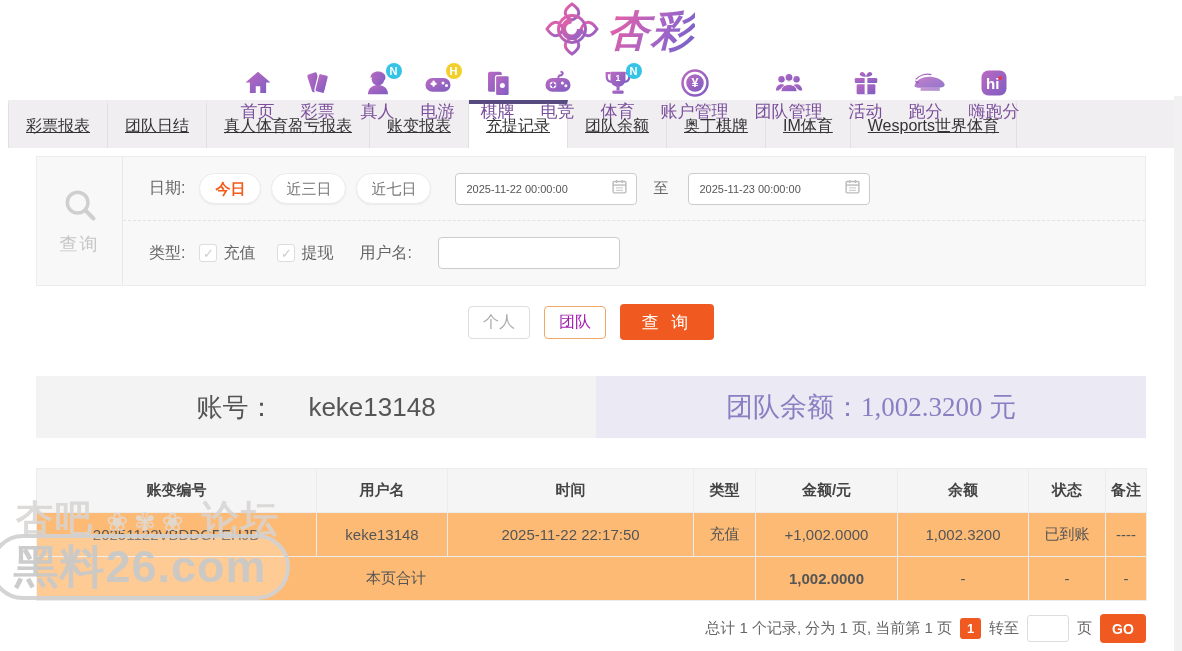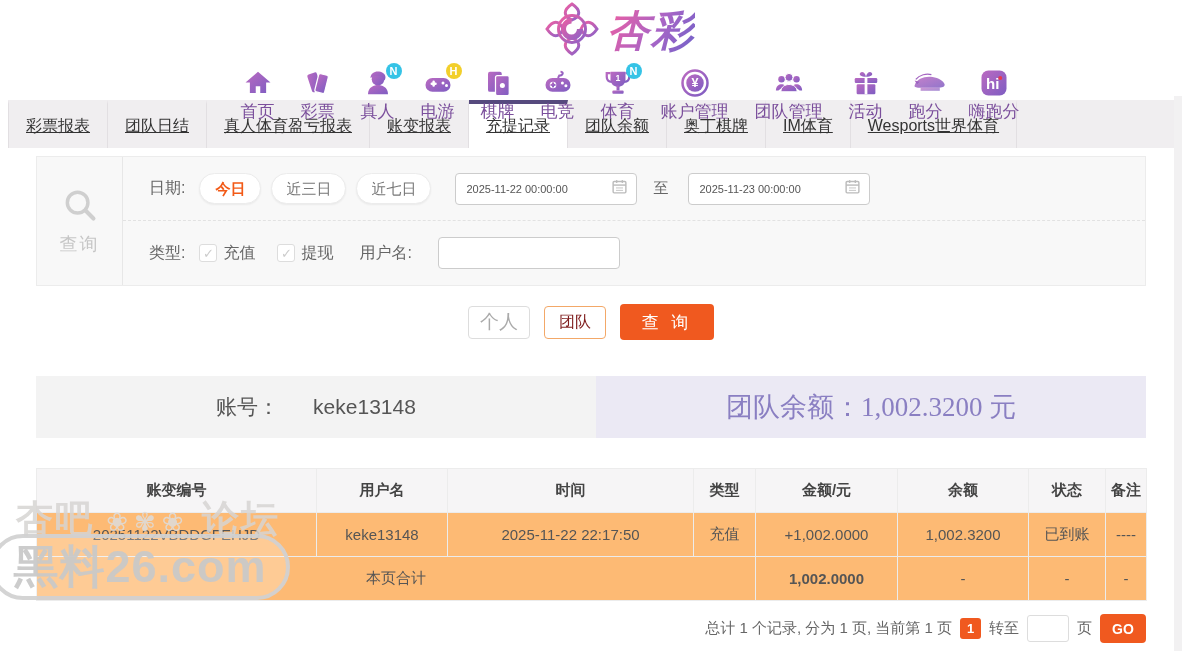--- a/index.html
+++ b/index.html
@@ -52,29 +52,29 @@
   .to-label { font-size: 15px; color: #666; margin: 0 6px 0 16px; }
   .checkbox { width: 18px; height: 18px; background: #fff; border: 1px solid #ddd; border-radius: 3px;
     display: inline-flex; align-items: center; justify-content: center; color: #ccc; font-size: 13px;
     margin-right: 6px; cursor: pointer; }
   .chk-label { font-size: 16px; color: #666; margin-right: 22px; }
   .user-input { width: 182px; height: 32px; border: 1px solid #ccc; border-radius: 4px; background: #fff;
     margin-left: 12px; outline: none; padding: 0 8px; font-size: 15px; color: #555; }
   
   .actions { height: 56px; display: flex; align-items: center; justify-content: center; gap: 14px; margin-top: 8px; }
   .btn-outline-gray { width: 62px; height: 33px; border: 1px solid #ddd; border-radius: 4px; background: #fff;
-    color: #aaa; font-size: 19px; cursor: pointer; }
+    color: #aaa; font-size: 16px; cursor: pointer; }
   .btn-outline-orange { width: 62px; height: 33px; border: 1px solid #f3a868; border-radius: 4px; background: #fff;
-    color: #7f1d1d; font-size: 16px; cursor: pointer; }
+    color: #a21caf; font-size: 16px; cursor: pointer; }
   .btn-solid { width: 94px; height: 36px; border: none; border-radius: 4px; background: #f0591f;
     color: #fff; font-size: 17px; cursor: pointer; letter-spacing: 4px; }
   
   .band { margin: 26px 36px 0 36px; width: 1110px; height: 62px; display: flex; }
   .band-left { width: 560px; background: #f3f3f3; display: flex; align-items: center; justify-content: center;
-    font-size: 21px; color: #555; gap: 34px; }
+    font-size: 26px; color: #555; gap: 34px; }
   .band-right { width: 550px; background: #ebe9f4; display: flex; align-items: center; justify-content: center;
     font-size: 27px; color: #8a7fc2; font-family: Liberation Serif, serif; }
   
   table.records { margin: 30px 36px 0 36px; width: 1110px; border-collapse: collapse; table-layout: fixed; }
   table.records th, table.records td { border: 1px solid #ececec; height: 44px; text-align: center;
     font-size: 15px; overflow: hidden; white-space: nowrap; }
   table.records th { background: #f6f5f6; color: #444; font-weight: bold; }
   table.records td { color: #555; background: #fdba74; }
   td.green { color: #63b74a; }
   td.dash { color: #888; }

